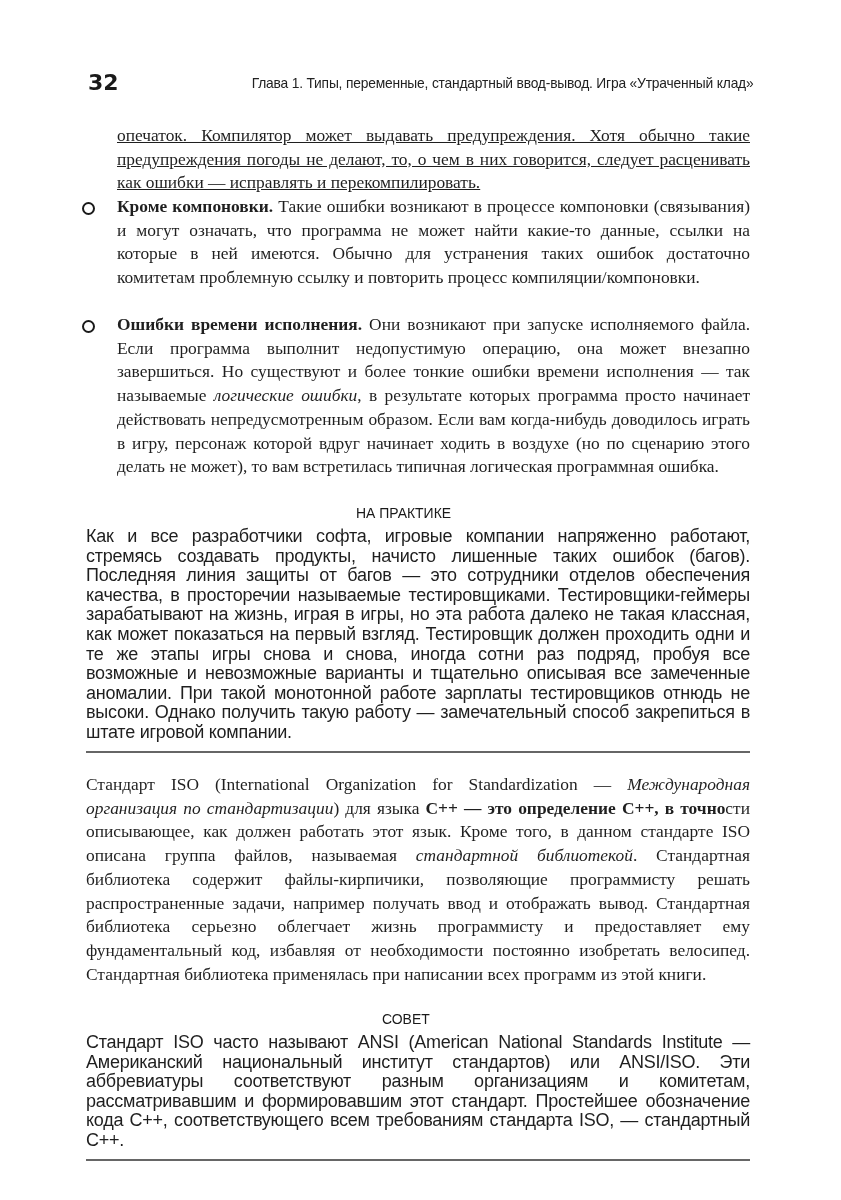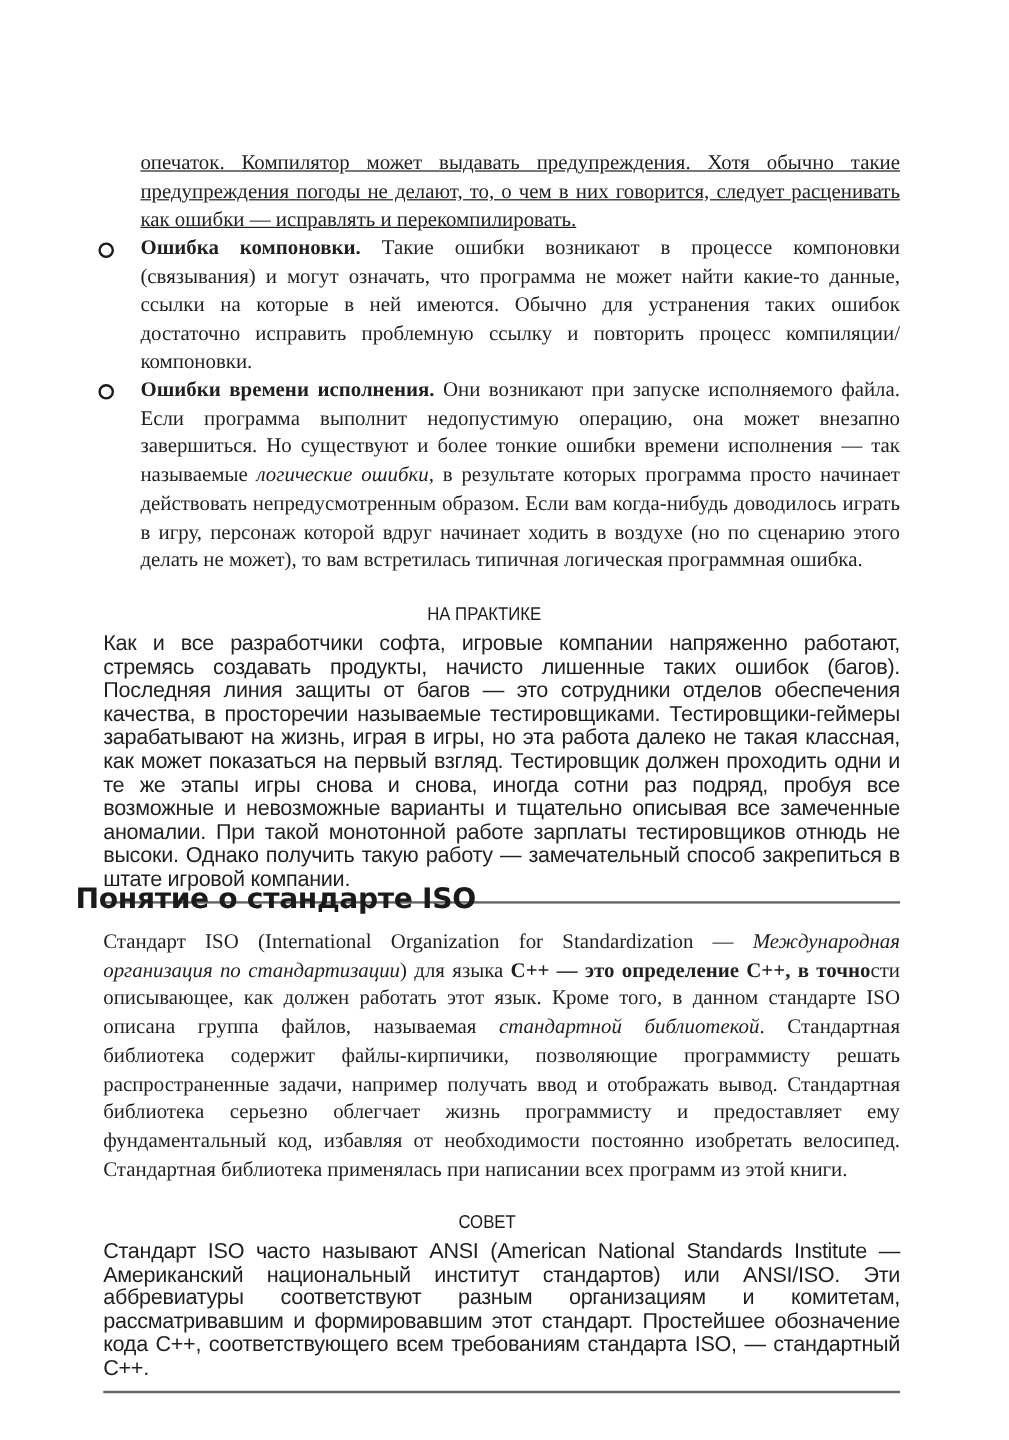--- a/index.html
+++ b/index.html
@@ -30,47 +30,50 @@
   .sidebar-tip { top: 1010px; }
 
   .section-heading { position: absolute; left: 63px; top: 733px; font-family: "DejaVu Sans", sans-serif; font-weight: bold; font-size: 23.5px; line-height: 32px; color: #1a1a1a; margin: 0; letter-spacing: -0.3px; }
   .section-para { position: absolute; left: 86px; top: 773px; width: 664px; }
 </style>
 </head>
 <body>
 
 <div class="page">
 
+  <div class="running-head">
+    <span class="page-number">32</span>
+    <span class="chapter-title">Глава 1. Типы, переменные, стандартный ввод-вывод. Игра «Утраченный клад»</span>
+  </div>
 
   <p class="body-text para-continued" style="margin:0;text-decoration:underline;">опечаток. Компилятор может выдавать предупреждения. Хотя обычно такие предупреждения погоды не делают, то, о чем в них говорится, следует расценивать как ошибки — исправлять и перекомпилировать.</p>
 
   <ul class="bullet-list bullet-1">
     <li class="bullet-item body-text">
       <span class="bullet-glyph"></span>
-      <b class="term">Ошибка компоновки.</b><span> Такие ошибки возникают в процессе компоновки (связывания) и могут означать, что программа не может найти какие-то данные, ссылки на которые в ней имеются. Обычно для устранения таких ошибок достаточно исправить проблемную ссылку и повторить процесс компиляции/компоновки.</span>
+      <b class="term">Кроме компоновки.</b><span> Такие ошибки возникают в процессе компоновки (связывания) и могут означать, что программа не может найти какие-то данные, ссылки на которые в ней имеются. Обычно для устранения таких ошибок достаточно комитетам проблемную ссылку и повторить процесс компиляции/компоновки.</span>
     </li>
   </ul>
 
   <ul class="bullet-list bullet-2">
     <li class="bullet-item body-text">
       <span class="bullet-glyph"></span>
       <b class="term">Ошибки времени исполнения.</b><span> Они возникают при запуске исполняемого файла. Если программа выполнит недопустимую операцию, она может внезапно завершиться. Но существуют и более тонкие ошибки времени исполнения — так называемые </span><i>логические ошибки</i><span>, в результате которых программа просто начинает действовать непредусмотренным образом. Если вам когда-нибудь доводилось играть в игру, персонаж которой вдруг начинает ходить в воздухе (но по сценарию этого делать не может), то вам встретилась типичная логическая программная ошибка.</span>
     </li>
   </ul>
 
   <div class="sidebar sidebar-practice">
     <div class="sidebar-title-row">
       <span class="sidebar-title">НА ПРАКТИКЕ</span>
       <span class="sidebar-rule"></span>
     </div>
     <p class="sidebar-text" style="margin-bottom:0;">Как и все разработчики софта, игровые компании напряженно работают, стремясь создавать продукты, начисто лишенные таких ошибок (багов). Последняя линия защиты от багов — это сотрудники отделов обеспечения качества, в просторечии называемые тестировщиками. Тестировщики-геймеры зарабатывают на жизнь, играя в игры, но эта работа далеко не такая классная, как может показаться на первый взгляд. Тестировщик должен проходить одни и те же этапы игры снова и снова, иногда сотни раз подряд, пробуя все возможные и невозможные варианты и тщательно описывая все замеченные аномалии. При такой монотонной работе зарплаты тестировщиков отнюдь не высоки. Однако получить такую работу — замечательный способ закрепиться в штате игровой компании.</p>
     <div class="sidebar-bottom-rule"></div>
   </div>
 
-  <h2 class="section-heading">Понятие о стандарте ISO</h2>
 
   <p class="body-text section-para" style="margin:0;"><span>Стандарт ISO (International Organization for Standardization — </span><i>Международная организация по стандартизации</i><span>) для языка </span><b>C++ — это определение C++, в точно</b><span>сти описывающее, как должен работать этот язык. Кроме того, в данном стандарте ISO описана группа файлов, называемая </span><i>стандартной библиотекой</i><span>. Стандартная библиотека содержит файлы-кирпичики, позволяющие программисту решать распространенные задачи, например получать ввод и отображать вывод. Стандартная библиотека серьезно облегчает жизнь программисту и предоставляет ему фундаментальный код, избавляя от необходимости постоянно изобретать велосипед. Стандартная библиотека применялась при написании всех программ из этой книги.</span></p>
 
   <div class="sidebar sidebar-tip">
     <div class="sidebar-title-row">
       <span class="sidebar-title">СОВЕТ</span>
       <span class="sidebar-rule"></span>
     </div>
     <p class="sidebar-text" style="margin-bottom:0;">Стандарт ISO часто называют ANSI (American National Standards Institute — Американский национальный институт стандартов) или ANSI/ISO. Эти аббревиатуры соответствуют разным организациям и комитетам, рассматривавшим и формировавшим этот стандарт. Простейшее обозначение кода C++, соответствующего всем требованиям стандарта ISO, — стандартный C++.</p>
     <div class="sidebar-bottom-rule"></div>

